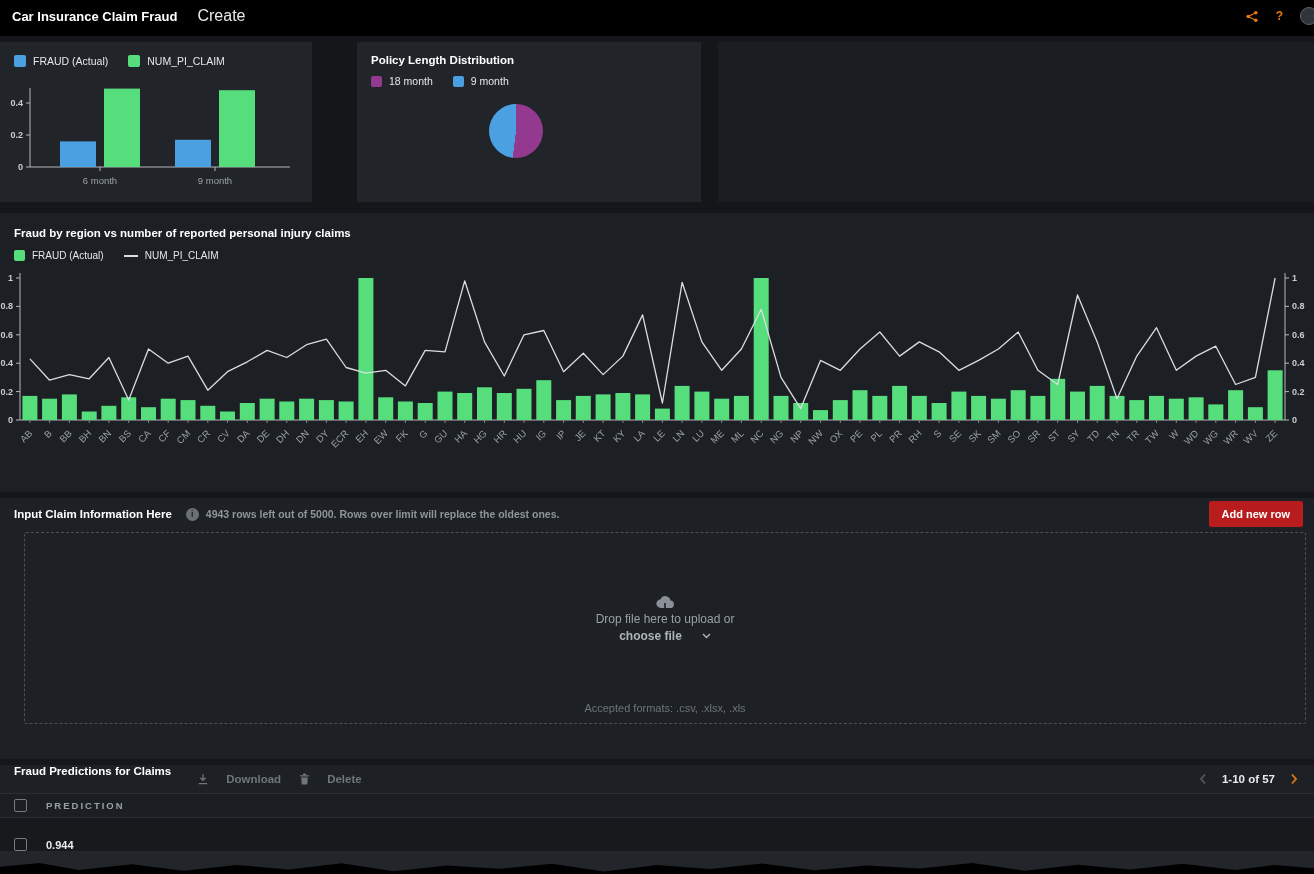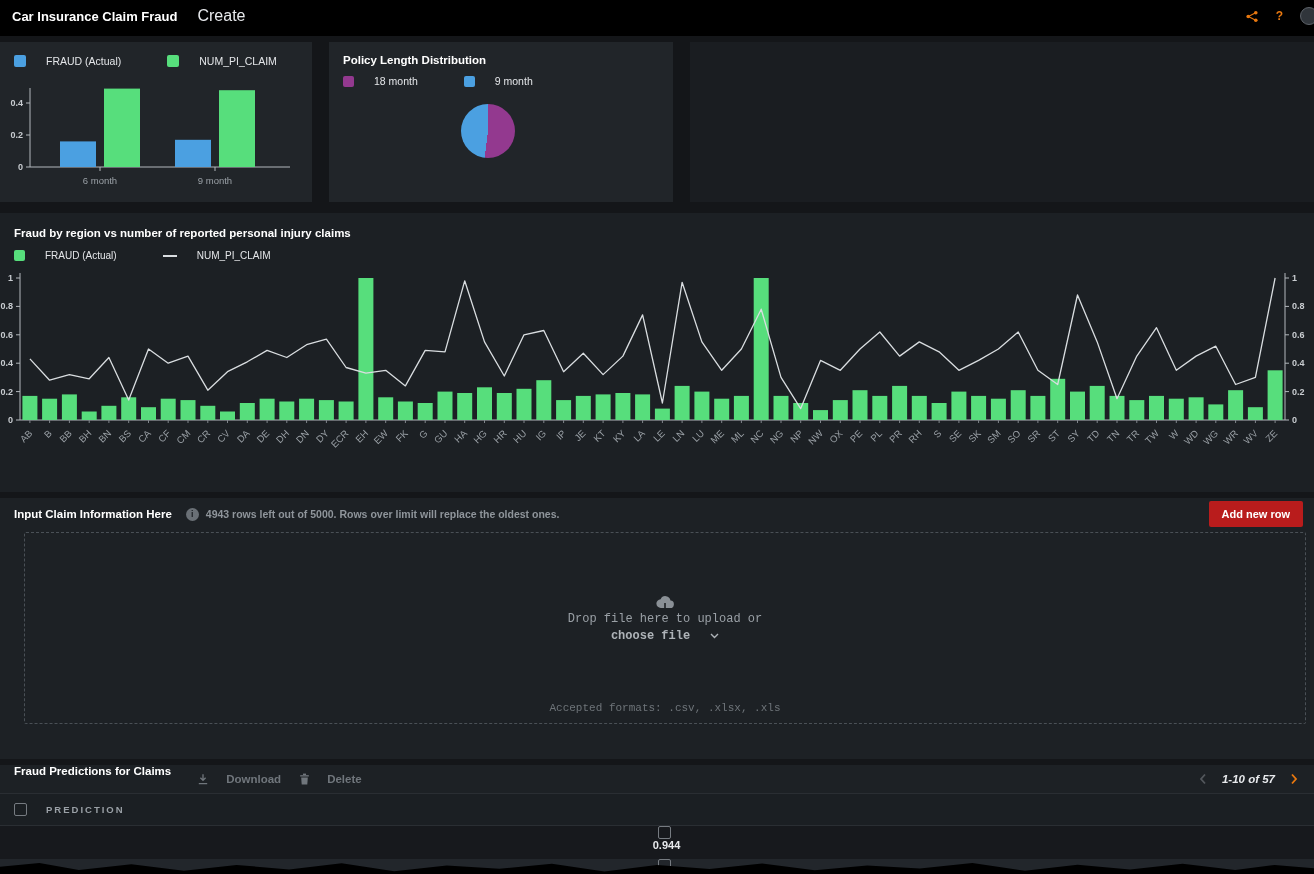--- a/index.html
+++ b/index.html
@@ -20,26 +20,26 @@
   .topbar .app-title { font-size:13px; font-weight:700; color:#fff; }
   .topbar .menu-item { font-size:16px; color:#e8eaed; margin-left:20px; cursor:pointer; }
   .topbar-right { margin-left:auto; display:flex; align-items:center; gap:17px; }
   .help-icon { color:#E8780F; font-size:12px; font-weight:700; }
   .avatar { width:18px; height:18px; border-radius:50%; background:#30353b; border:1px solid #5d6269; margin-right:-10px; }
 
   
   .row-top { margin-top:6px; display:flex; gap:17px; height:160px; }
   .panel { background:#212529; position:relative; }
   .panel-bars { width:312px; }
-  .panel-pie  { width:344px; }
+  .panel-pie  { width:344px;margin-left:28px; }
   .row-filler { flex:1; background:#1a1d21; }
 
   .panel-title { font-size:11.5px; font-weight:700; color:#fff; padding:12px 0 0 14px; }
 
-  .legend { display:flex; align-items:center; gap:20px; font-size:10.5px; color:#e4e6e9; }
+  .legend { display:flex; align-items:center; gap:7px; font-size:10.5px; color:#e4e6e9; }
   .panel-bars .legend { padding:13px 0 0 14px; }
   .panel-pie  .legend { padding:9px 0 0 14px; }
   .swatch { width:12px; height:12px; border-radius:2px; display:inline-block; }
   .legend .gap { width:6px; }
   .line-swatch { width:14px; height:2px; display:inline-block; }
 
   #chart-policy { position:absolute; left:0; top:38px; }
   #pie {
     position:absolute; left:132px; top:62px; width:54px; height:54px; border-radius:50%;
   }
@@ -62,46 +62,46 @@
     font-size:9px; font-weight:700; text-align:center; line-height:13px;
     margin-left:14px; display:inline-block; font-style:normal;
   }
   .info-text { font-size:10.5px; font-weight:600; color:#8f959b; margin-left:7px; }
   .add-row-btn {
     margin-left:auto; background:#b91c1c; color:#fff; border:none; border-radius:2px;
     font-family:inherit; font-size:11px; font-weight:700; padding:7px 13px; cursor:pointer;
   }
   .dropzone {
     position:absolute; left:24px; right:8px; top:34px; height:192px;
-    border:1px dashed #4a5056; border-radius:2px;font-family:Liberation Mono, monospace;
+    border:1px dashed #4a5056; border-radius:2px;
   }
   .dz-center { position:absolute; left:0; right:0; top:62px; text-align:center; color:#9aa0a6; font-size:12px; }
   .dz-line2 { margin-top:3px; font-weight:700; color:#aeb3b8; display:flex; justify-content:center; align-items:center; gap:20px; cursor:pointer; }
   .dz-formats { position:absolute; left:0; right:0; bottom:9px; text-align:center; font-size:11px; color:#6e7479; }
 
   
   .pred-section { margin-top:6px; background:#17191d; }
   .pred-header { height:28px; background:#1d2125; display:flex; padding:0 16px 0 14px; }
   .pred-header .section-title { font-size:11.5px; font-weight:700; color:#fff; }
   .tool-btn {
     background:none; border:none; color:#70767c; font-family:inherit; font-size:11.5px; font-weight:600;
     display:flex; align-items:center; gap:17px; cursor:pointer;
   }
   .tool-btn.dl { margin-left:26px; }
   .tool-btn.del { margin-left:18px; }
   .pager { margin-left:auto; display:flex; align-items:center; gap:15px; }
-  .pager-label { font-size:11.5px; font-weight:700; color:#e8eaed;font-style:italic; }
+  .pager-label { font-size:11.5px; font-weight:700; color:#e8eaed; }
   .chev { cursor:pointer; display:flex; align-items:center; }
 
   .thead {
-    height:33px; background:#1b1f23; border-top:1px solid #2a2e33; border-bottom:1px solid #2a2e33;
+    height:25px; background:#1b1f23; border-top:1px solid #2a2e33; border-bottom:1px solid #2a2e33;
     display:flex; align-items:center;
   }
   .col-label { font-size:9.5px; font-weight:700; letter-spacing:2px; color:#9aa0a6; margin-left:19px; }
-  .trow { height:33px; display:flex; align-items:center;flex-direction:column; }
+  .trow { height:33px; display:flex; align-items:flex-end; }
   .trow.alt { background:#22262b; }
   .cell-pred { font-size:11px; font-weight:700; color:#e8eaed; margin-left:19px; }
   .checkbox {
     width:13px; height:13px; border:1px solid #767b81; border-radius:2px; margin-left:14px;
     background:transparent; cursor:pointer; flex:0 0 auto;
   }
 
   .torn-edge {
     position:absolute; left:0; bottom:0; width:100%; height:13px; background:#000;
     clip-path: polygon(0 45%, 3% 15%, 6% 70%, 10% 25%, 14% 75%, 18% 30%, 22% 65%, 26% 18%, 30% 78%, 34% 35%, 38% 60%, 42% 22%, 46% 80%, 50% 30%, 54% 62%, 58% 20%, 62% 72%, 66% 35%, 70% 58%, 74% 15%, 78% 75%, 82% 28%, 86% 65%, 90% 22%, 94% 70%, 97% 30%, 100% 55%, 100% 100%, 0 100%);

